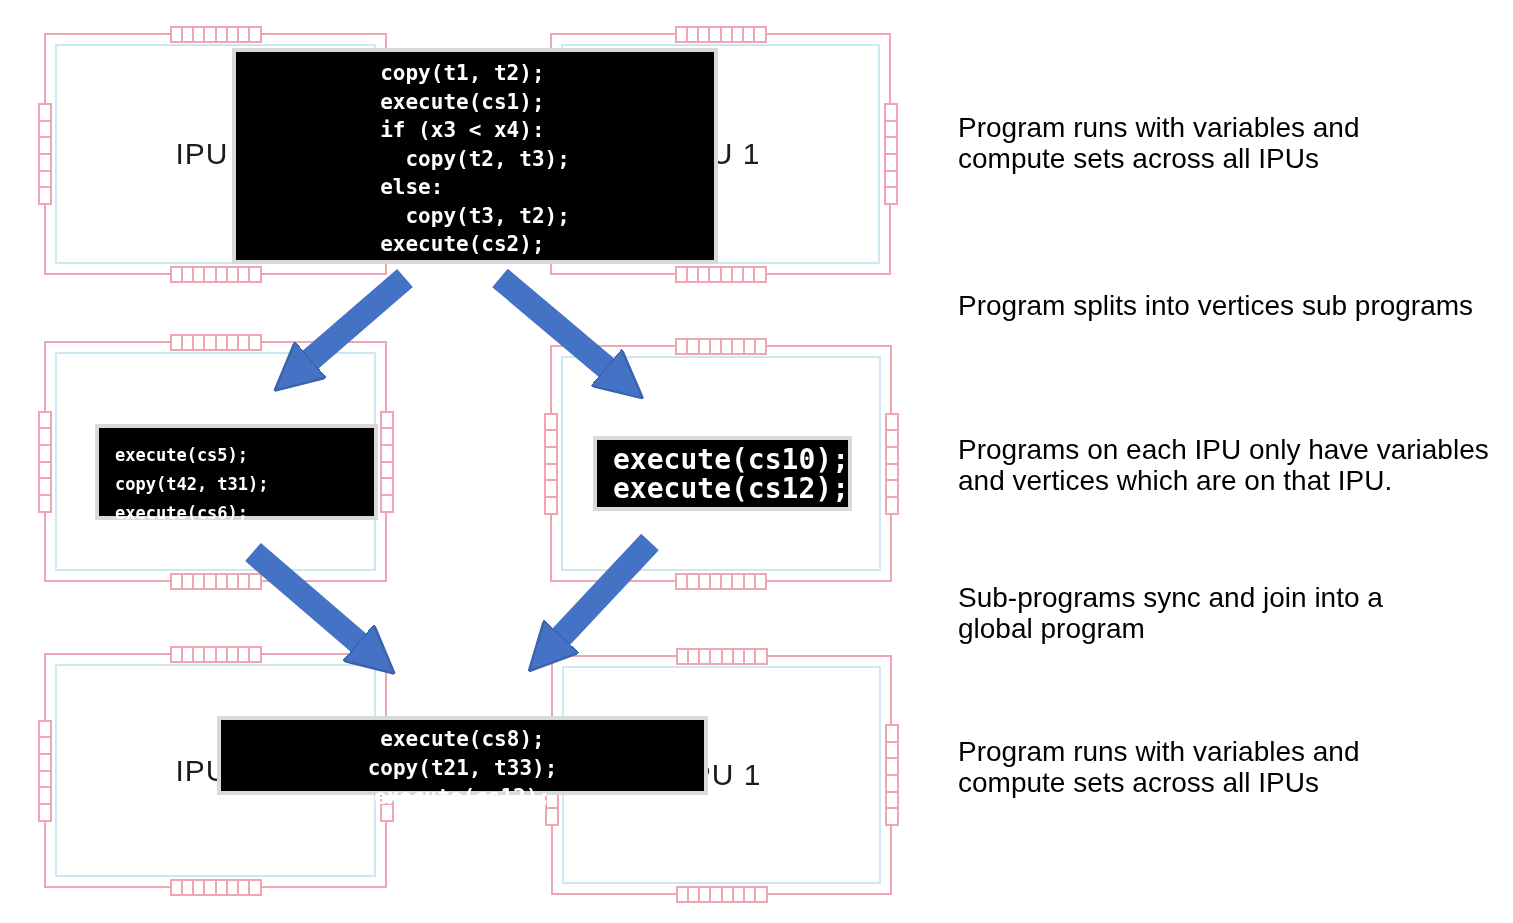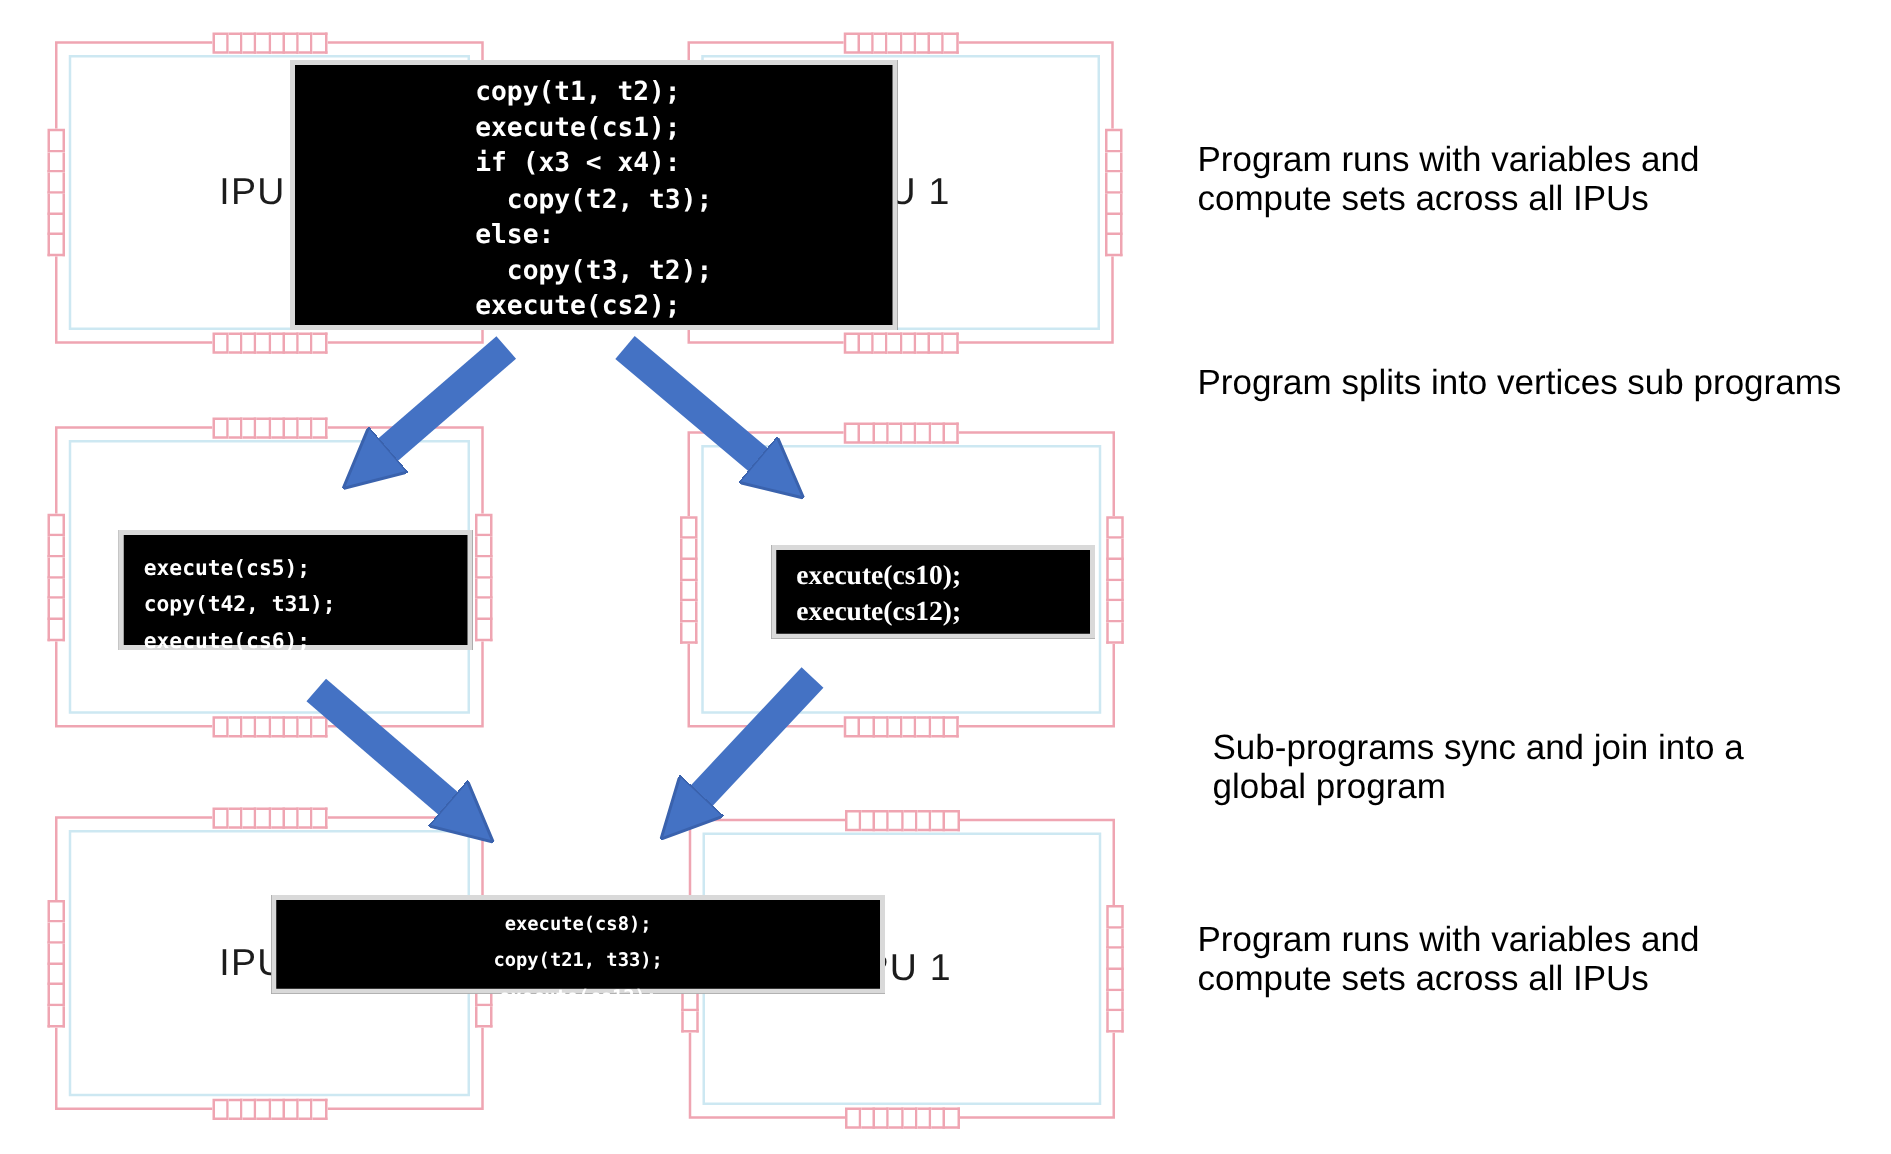--- a/index.html
+++ b/index.html
@@ -39,31 +39,31 @@
   .arrows{position:absolute;left:0;top:0;z-index:3;pointer-events:none;}
 
   
   .code{position:absolute;background:#000000;border:4px solid var(--code-border);z-index:4;
     color:#ffffff;font-family:"DejaVu Sans Mono","Liberation Mono",monospace;font-weight:bold;}
   .code-text{white-space:pre;}
   .code-top{left:232px;top:48px;width:486px;height:216px;display:flex;justify-content:center;
     font-size:21px;line-height:28.5px;padding-top:7px;}
   .code-midleft{left:95px;top:424px;width:283px;height:96px;
     font-size:17px;line-height:29px;padding:13px 0 0 16px;}
-  .code-midright{left:617px;top:436px;width:259px;height:75px;
-    font-size:22px;line-height:29px;padding:5px 0 0 16px;font-family:Liberation Serif, serif;}
+  .code-midright{left:593px;top:436px;width:259px;height:75px;
+    font-size:28px;line-height:29px;padding:5px 0 0 16px;}
   .code-bottom{left:217px;top:716px;width:491px;height:79px;text-align:center;
-    font-size:15px;line-height:29px;padding-top:5px;}
+    font-size:21px;line-height:29px;padding-top:5px;}
 
   
   .annotation{position:absolute;left:958px;font-size:28px;line-height:31px;color:#000000;white-space:pre;}
   .ann-1{top:112px;}
   .ann-2{top:290px;}
   .ann-3{top:434px;}
-  .ann-4{top:582px;margin-left:12px;}
+  .ann-4{top:582px;}
   .ann-5{top:736px;}
 </style>
 </head>
 <body>
 
 <div class="canvas">
 
   <div class="chip chip-a">
     <div class="chip-inner"></div>
     <div class="chip-label">IPU 0</div>
@@ -342,18 +342,20 @@
   </div>
   <div class="code code-bottom">
     <div class="code-text">execute(cs8);
 copy(t21, t33);
 execute(cs12);</div>
   </div>
 
   <div class="annotation ann-1">Program runs with variables and
 compute sets across all IPUs</div>
   <div class="annotation ann-2">Program splits into vertices sub programs</div>
+  <div class="annotation ann-3">Programs on each IPU only have variables
+and vertices which are on that IPU.</div>
   <div class="annotation ann-4">Sub-programs sync and join into a
 global program</div>
   <div class="annotation ann-5">Program runs with variables and
 compute sets across all IPUs</div>
 
 </div>
 
 </body></html>

